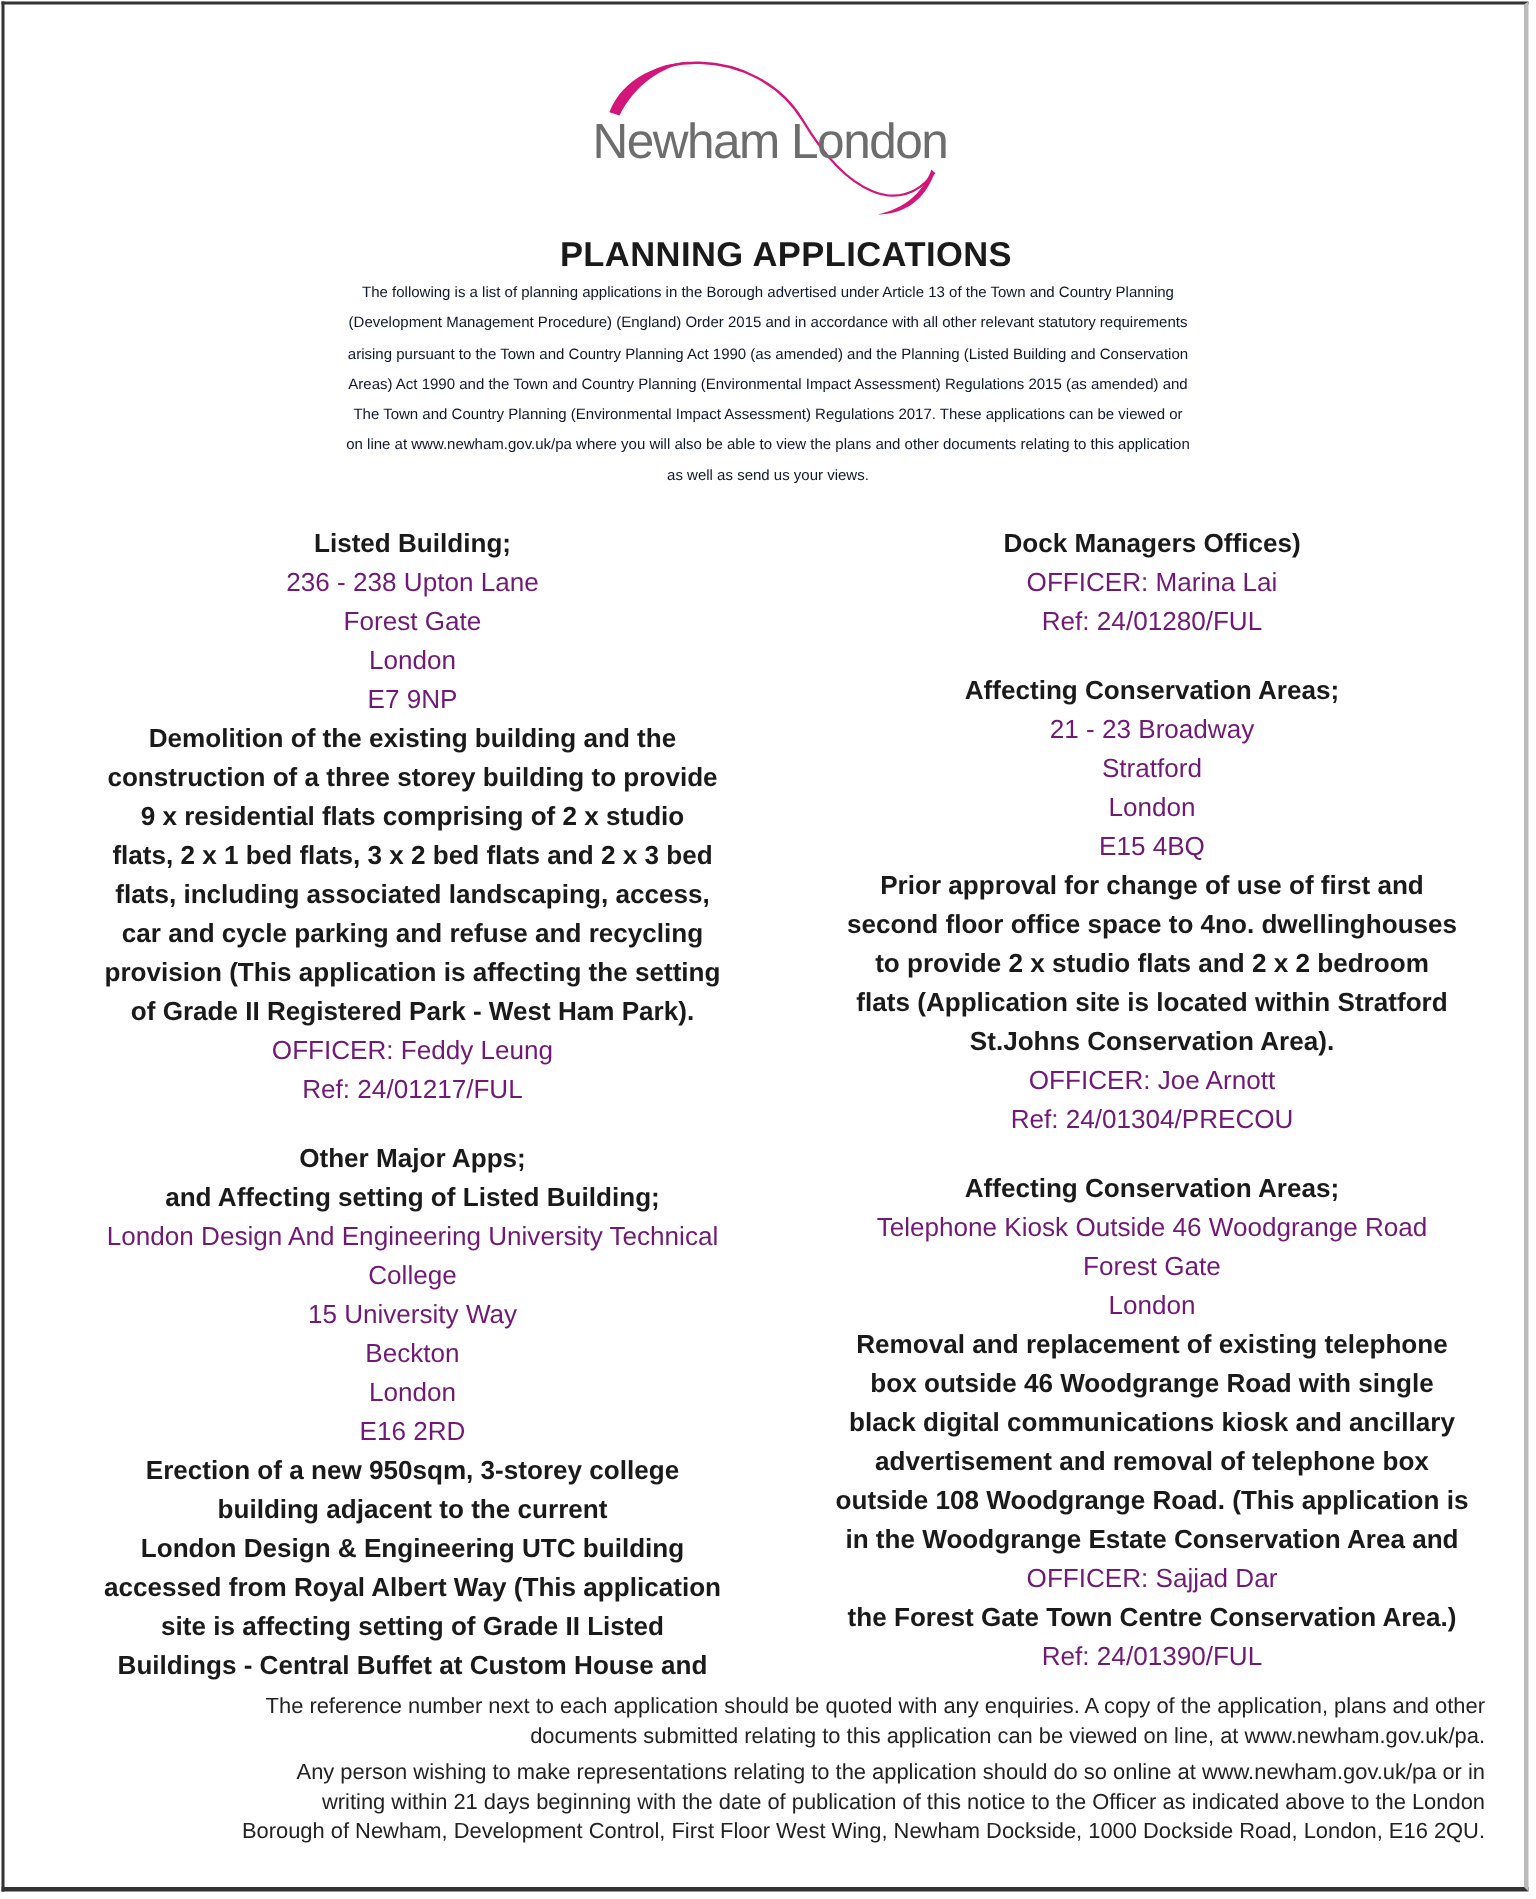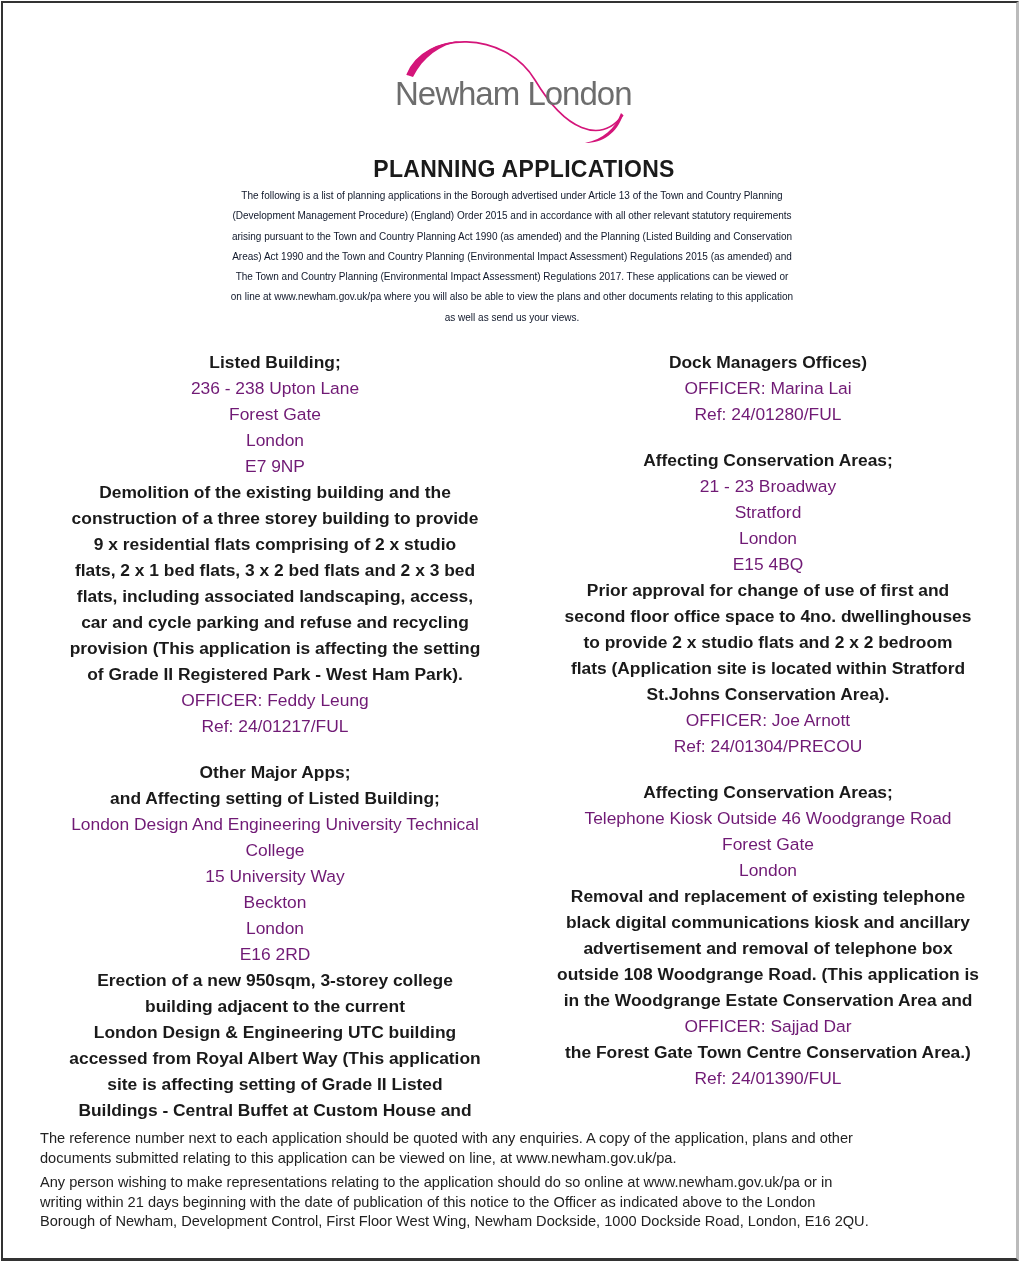--- a/index.html
+++ b/index.html
@@ -18,21 +18,21 @@
            font-size: 10px; line-height: 20.3px; color: #0f172a; }
   .col { position: absolute; top: 349px; width: 470px; font-size: 17.4px; line-height: 26px; }
   .col.left { left: 40px; }
   .col.right { left: 533px; width: 470px; }
   .col .line { white-space: nowrap; text-align: center; }
   .b { font-weight: bold; color: #1a1a1a; }
   .n { color: #701a75; }
   .gap { height: 20px; }
   .footer { position: absolute; left: 40px; top: 1129px; width: 950px; font-size: 14.6px;
             line-height: 19.5px; color: #222; }
-  .footer p { margin: 0 0 5px 0; }
+  .footer p { margin: 0 0 5px 0; text-align: right; }
 </style>
 </head>
 <body>
 
 <div class="frame"></div>
 
 <div class="logo">
   <svg width="260" height="115" viewBox="0 0 260 115">
     <path d="M22,40 C40,-5 120,-5 150,45 C180,95 215,110 238,80" fill="none" stroke="#d4157a" stroke-width="1.6"></path>
     <path d="M22,40 C30,20 50,8 75,6 C55,10 38,22 28,42 Z" fill="#d4157a"></path>
@@ -111,20 +111,21 @@
     <div class="line n">OFFICER: Joe Arnott</div>
     <div class="line n">Ref: 24/01304/PRECOU</div>
   </div>
   <div class="gap"></div>
   <div>
     <div class="line b">Affecting Conservation Areas;</div>
     <div class="line n">Telephone Kiosk Outside 46 Woodgrange Road</div>
     <div class="line n">Forest Gate</div>
     <div class="line n">London</div>
     <div class="line b">Removal and replacement of existing telephone</div>
+    <div class="line b">box outside 46 Woodgrange Road with single</div>
     <div class="line b">black digital communications kiosk and ancillary</div>
     <div class="line b">advertisement and removal of telephone box</div>
     <div class="line b">outside 108 Woodgrange Road. (This application is</div>
     <div class="line b">in the Woodgrange Estate Conservation Area and</div>
     <div class="line n">OFFICER: Sajjad Dar</div>
     <div class="line b">the Forest Gate Town Centre Conservation Area.)</div>
     <div class="line n">Ref: 24/01390/FUL</div>
   </div>
 </div>
 

